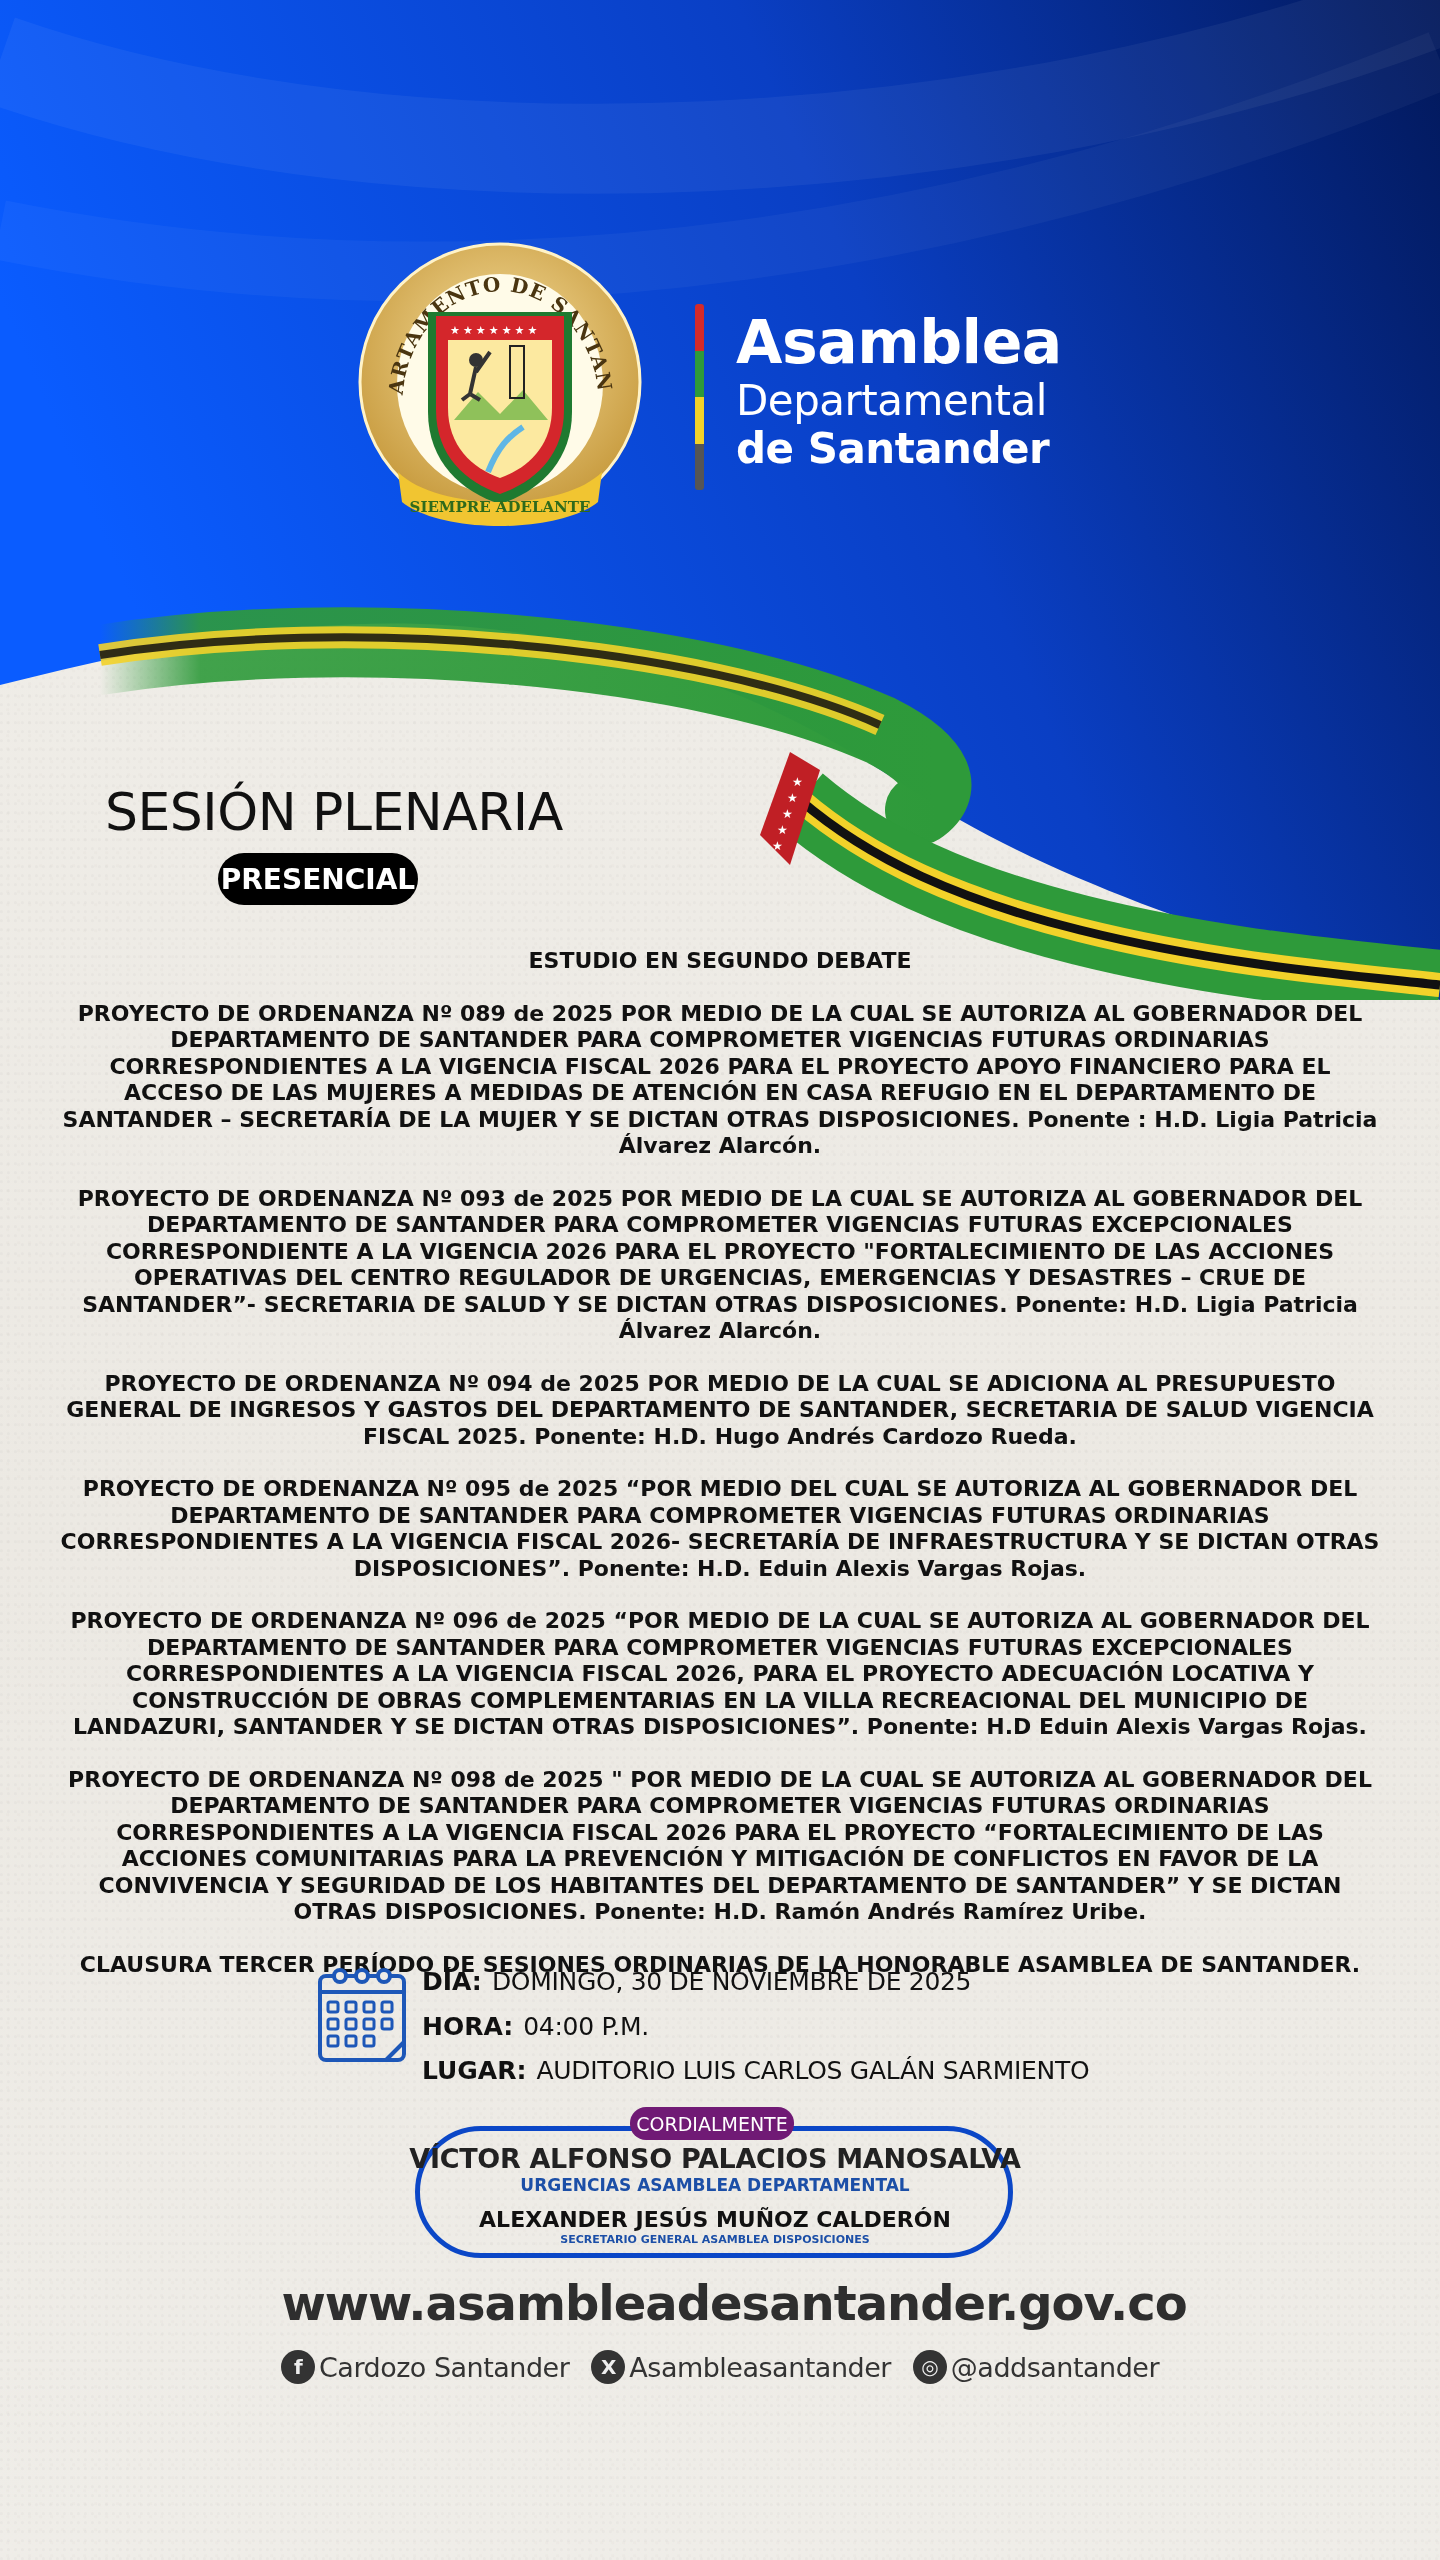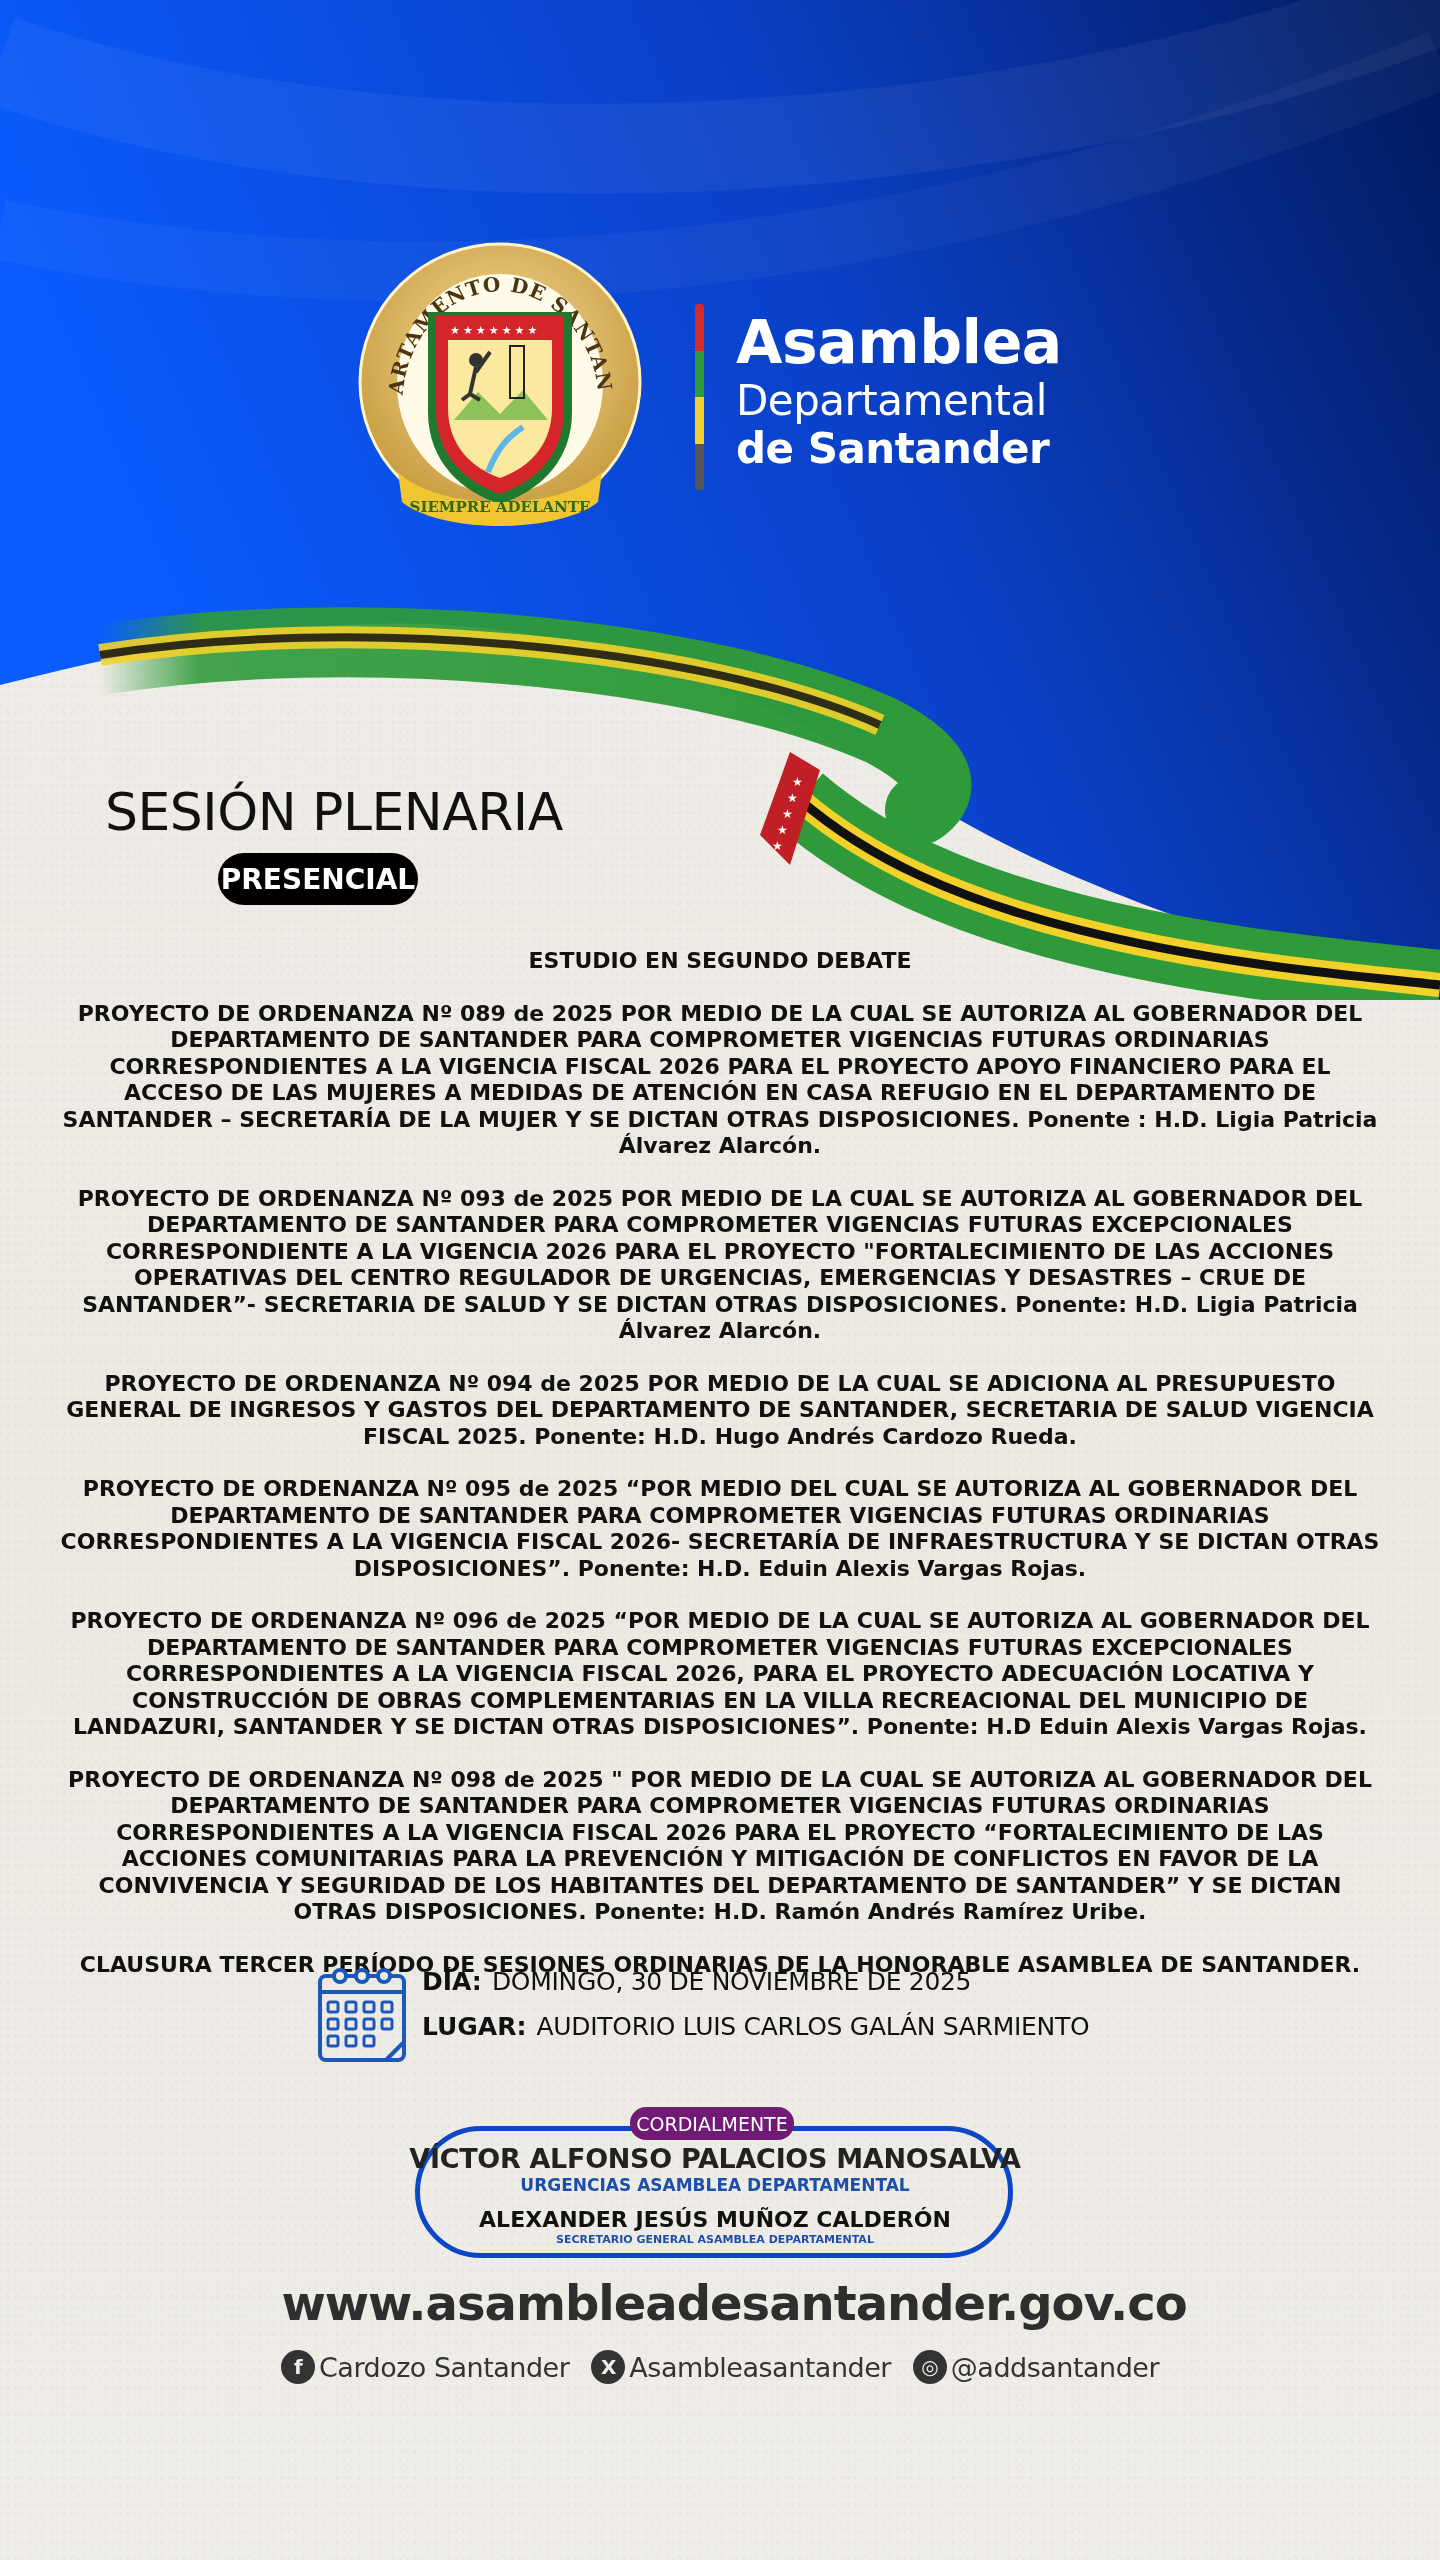--- a/index.html
+++ b/index.html
@@ -231,32 +231,35 @@
           <rect x="48" y="72" width="10" height="10" rx="2"></rect>
       </g>
       <path d="M70,96 L88,78"></path>
     </svg>
   </div>
   <div class="detail-lines">
     <div class="detail-row">
       <span class="lbl">DÍA:</span><span class="val">DOMINGO, 30 DE NOVIEMBRE DE 2025</span>
     </div>
     <div class="detail-row">
+      <span class="lbl">HORA:</span><span class="val">04:00 P.M.</span>
+    </div>
+    <div class="detail-row">
       <span class="lbl">LUGAR:</span><span class="val">AUDITORIO LUIS CARLOS GALÁN SARMIENTO</span>
     </div>
   </div>
 </div>
 
 <div class="sign-box"></div>
 <div class="sign-tag">CORDIALMENTE</div>
 <div class="sign-content">
   <div class="sign-name-1">VÍCTOR ALFONSO PALACIOS MANOSALVA</div>
   <div class="sign-role-1">URGENCIAS ASAMBLEA DEPARTAMENTAL</div>
   <div class="sign-name-2">ALEXANDER JESÚS MUÑOZ CALDERÓN</div>
-  <div class="sign-role-2">SECRETARIO GENERAL ASAMBLEA DEPARTAMENTAL</div>
+  <div class="sign-role-2">SECRETARIO GENERAL ASAMBLEA DISPOSICIONES</div>
 </div>
 
 <div class="website">www.asambleadesantander.gov.co</div>
 <div class="socials">
   <div class="social">
     <span class="social-icon">f</span>
     <span>Cardozo Santander</span>
   </div>
   <div class="social">
     <span class="social-icon">X</span>

